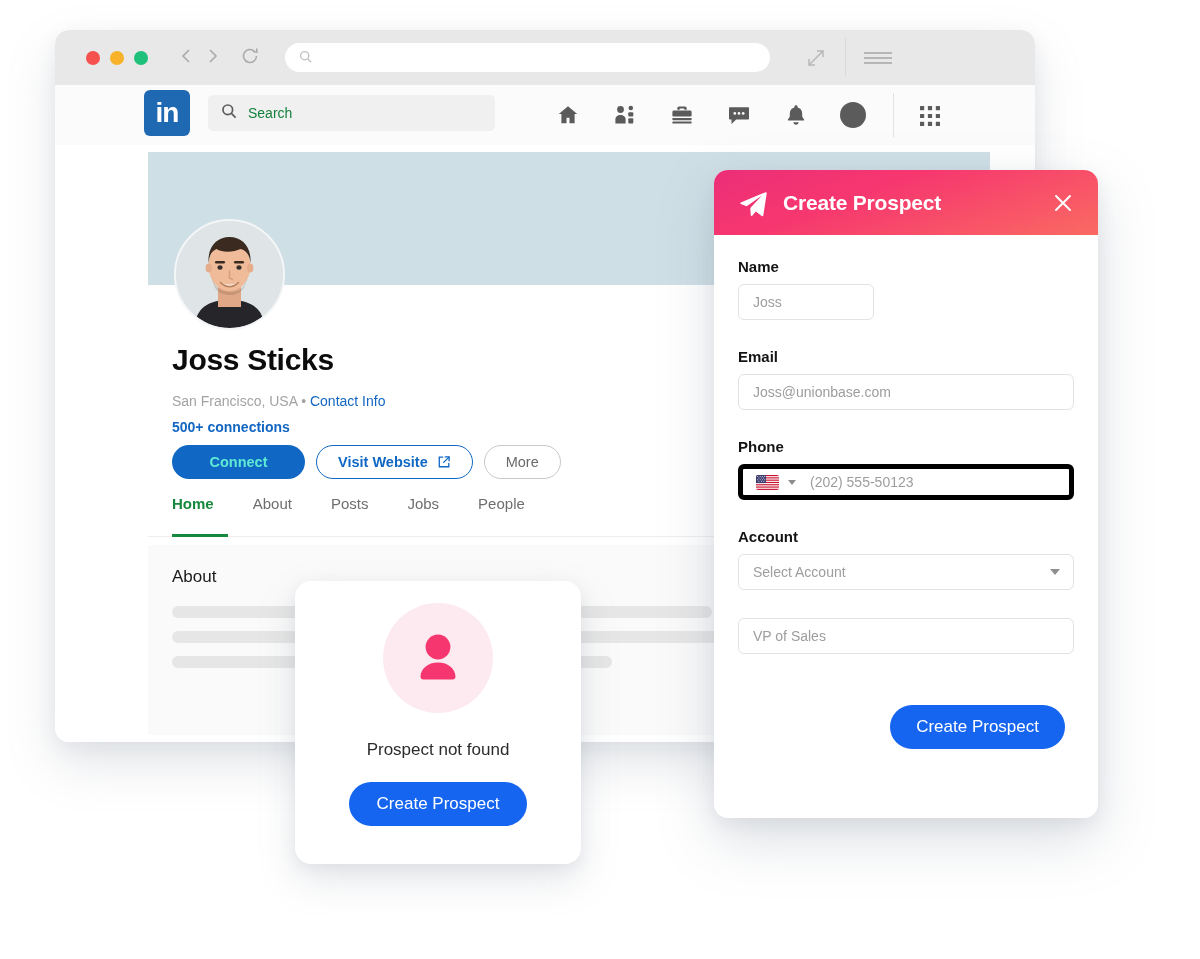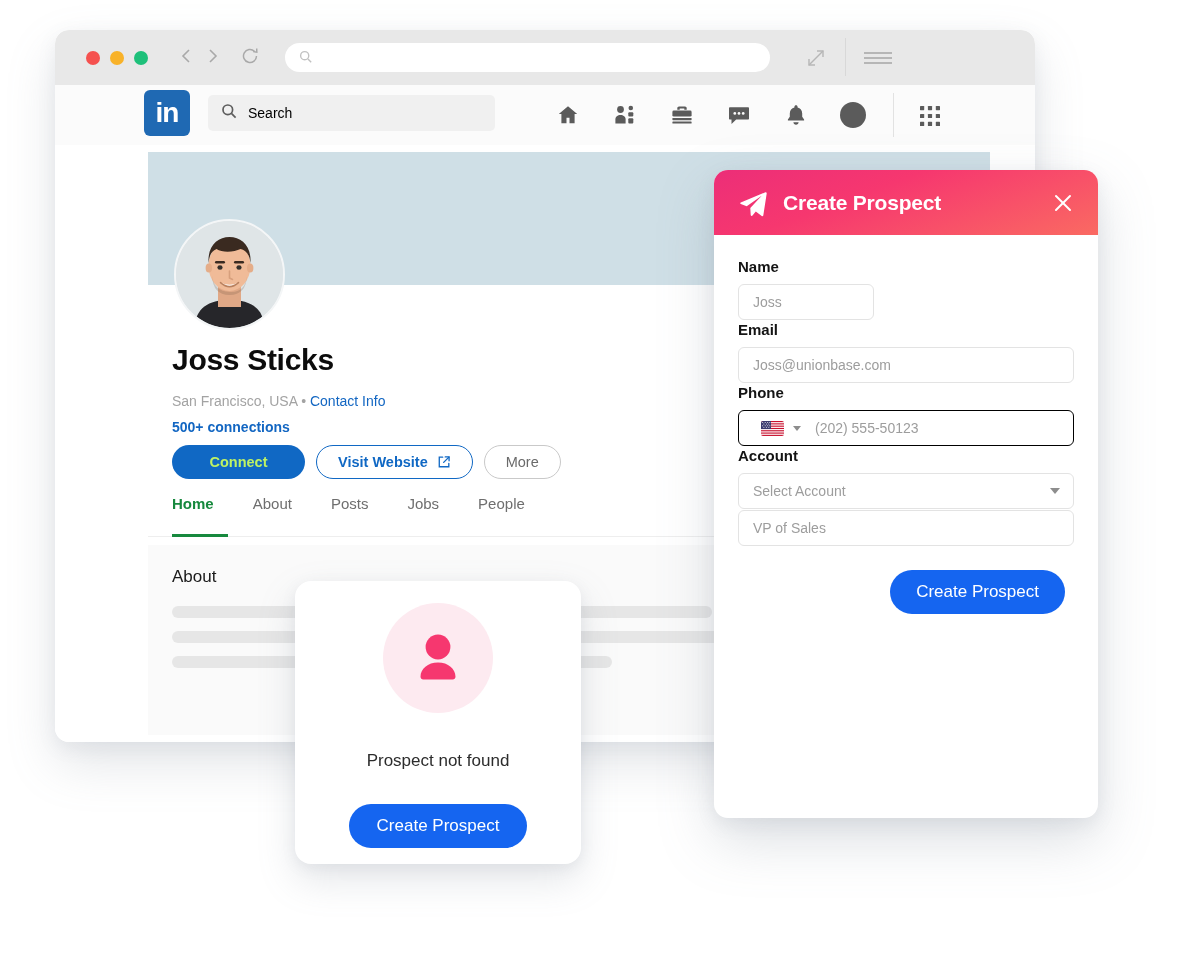--- a/index.html
+++ b/index.html
@@ -120,21 +120,21 @@
     width: 287px; height: 36px;
     background: #f0f0f0;
     border-radius: 5px;
     display: flex;
     align-items: center;
     gap: 11px;
     padding-left: 13px;
   }
   #li-search .ph {
     font-size: 14px;
-    color: #000000;
+    color: #15803d;
   }
   #li-search svg { color: #5d5d5d; }
 
   #li-nav {
     position: absolute;
     left: 500px; top: 0;
     height: 60px;
     display: flex;
     align-items: center;
     gap: 31px;
@@ -220,21 +220,21 @@
     display: flex;
     align-items: center;
     justify-content: center;
     font-size: 14.5px;
     font-weight: bold;
     padding: 0 21px;
     white-space: nowrap;
   }
   #btn-connect {
     background: #1068c4;
-    color: #bef264;
+    color: #5eead4;
     min-width: 133px;
   }
   #btn-visit-website {
     background: #ffffff;
     color: #1068c4;
     border: 1.5px solid #1068c4;
     gap: 9px;
   }
   #btn-more {
     background: #ffffff;
@@ -300,21 +300,20 @@
     left: 295px; top: 581px;
     width: 286px; height: 283px;
     background: #ffffff;
     border-radius: 16px;
     box-shadow: 0 16px 38px rgba(120,130,145,0.20),
                 0 4px 14px rgba(120,130,145,0.10);
     display: flex;
     flex-direction: column;
     align-items: center;
     padding-top: 22px;
-    gap: 11px;
   }
   #prospect-icon-circle {
     width: 110px; height: 110px;
     border-radius: 50%;
     background: #fdeaf0;
     display: flex;
     align-items: center;
     justify-content: center;
   }
   #prospect-not-found-text {
@@ -378,45 +377,45 @@
 
   #panel-body {
     padding: 23px 24px 0 24px;
   }
   .field-label {
     font-size: 15px;
     font-weight: bold;
     color: #141414;
     margin-bottom: 9px;
   }
-  .field-group { margin-bottom: 1px; }
+  .field-group { margin-bottom: 28px; }
   .inp {
     width: 100%;
     height: 36px;
     border: 1px solid #e3e3e3;
     border-radius: 6px;
     background: #ffffff;
     font-size: 14px;
     color: #9d9d9d;
     padding: 0 14px;
     font-family: inherit;
     outline: none;
   }
   .inp::placeholder { color: #9d9d9d; }
   .name-row { display: flex; gap: 11px; }
   .name-row .inp { width: 136px; }
 
   .phone-row {
     width: 100%;
     height: 36px;
-    border: 1px solid #000000;
+    border: 5px solid #000000;
     border-radius: 6px;
     display: flex;
     align-items: center;
-    padding-left: 22px;
+    padding-left: 13px;
     gap: 9px;
   }
   #flag-us {
     width: 23px; height: 15px;
     border-radius: 2px;
     overflow: hidden;
     display: block;
   }
   .caret-sm {
     width: 0; height: 0;

